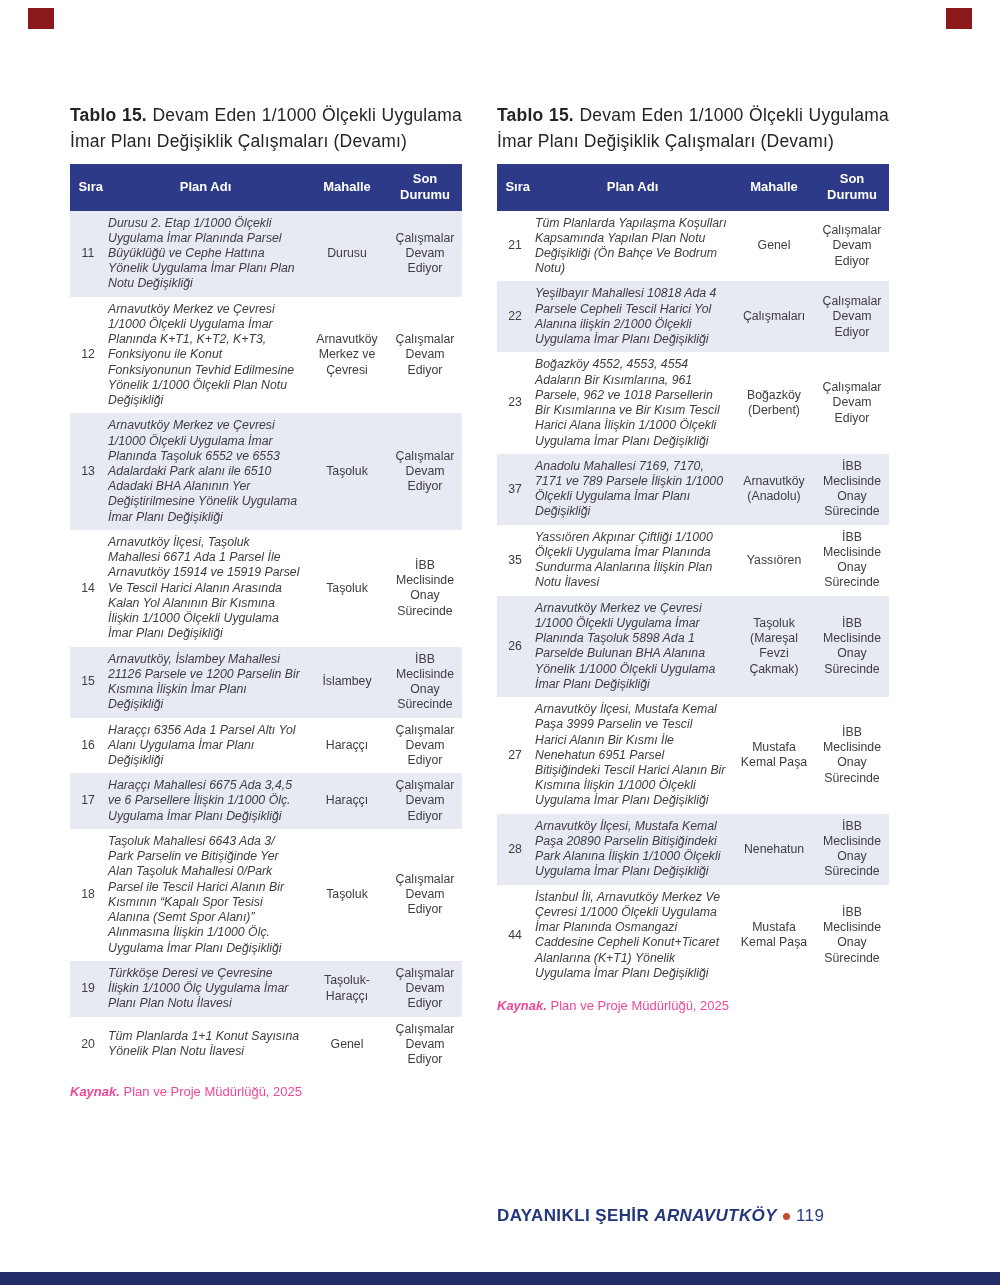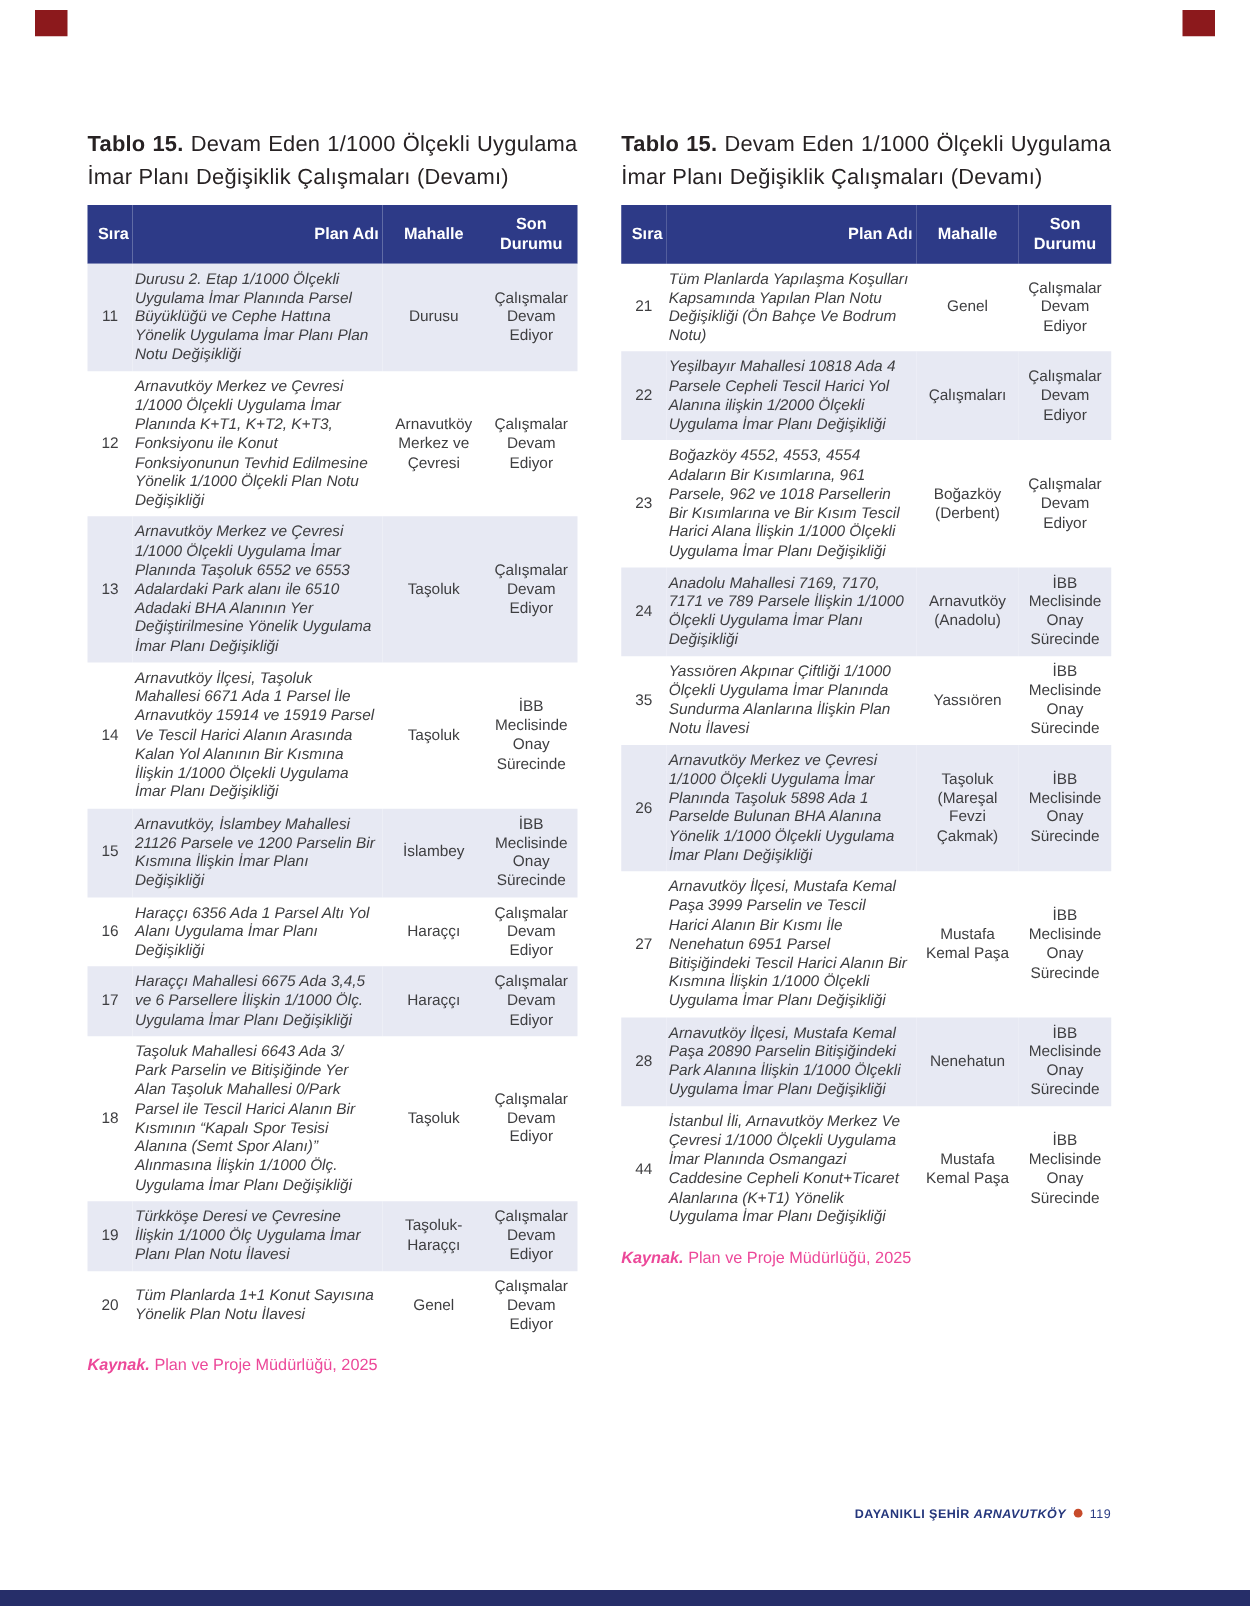--- a/index.html
+++ b/index.html
@@ -37,37 +37,37 @@
   col.c-no{width:36px;}
   col.c-plan{width:200px;}
   col.c-mah{width:82px;}
   col.c-status{width:74px;}
   thead th{
     background:#2d3a87;color:#ffffff;
     font-size:13px;font-weight:700;line-height:1.25;
     padding:7px 3px;vertical-align:middle;
   }
   th.h-no{text-align:right;padding-left:5px;}
-  th.h-plan{text-align:right;padding-left:2px;}
+  th.h-plan{text-align:center;padding-left:2px;}
   th.h-mah,th.h-status{text-align:center;}
   tbody td{
     padding:5px 3px;vertical-align:middle;
   }
   tbody td.no{text-align:center;}
   tbody td.plan{text-align:left;padding-left:2px;padding-right:6px;font-style:italic;}
   tbody td.mah{text-align:center;}
   tbody td.status{text-align:center;}
   tbody tr.shaded{background:#e7e9f3;}
   .source-line{
     margin-top:12px;font-size:13px;color:#ec4899;
   }
   .source-line .src-label{font-weight:700;font-style:italic;}
   .page-footer{
     position:absolute;top:1206px;left:497px;width:392px;
-    text-align:right;font-size:10px;color:#24367c;
+    font-size:17px;color:#24367c;
     letter-spacing:.4px;white-space:nowrap;
   }
   .page-footer .brand-bold{font-weight:800;}
   .page-footer .brand-italic{font-style:italic;font-weight:600;}
   .page-footer .dot{
     display:inline-block;width:7px;height:7px;border-radius:50%;
     background:#c74b2b;margin:0 6px 1px 6px;vertical-align:middle;
   }
   .page-footer .pageno{font-weight:400;color:#2c3e85;}
 </style>
@@ -181,32 +181,32 @@
       </thead>
       <tbody>
           <tr>
             <td class="no">21</td>
             <td class="plan">Tüm Planlarda Yapılaşma Koşulları Kapsamında Yapılan Plan Notu Değişikliği (Ön Bahçe Ve Bodrum Notu)</td>
             <td class="mah">Genel</td>
             <td class="status">Çalışmalar Devam Ediyor</td>
           </tr>
           <tr class="shaded">
             <td class="no">22</td>
-            <td class="plan">Yeşilbayır Mahallesi 10818 Ada 4 Parsele Cepheli Tescil Harici Yol Alanına ilişkin 1/2000 Ölçekli Uygulama İmar Planı Değişikliği</td>
+            <td class="plan">Yeşilbayır Mahallesi 10818 Ada 4 Parsele Cepheli Tescil Harici Yol Alanına ilişkin 2/1000 Ölçekli Uygulama İmar Planı Değişikliği</td>
             <td class="mah">Çalışmaları</td>
             <td class="status">Çalışmalar Devam Ediyor</td>
           </tr>
           <tr>
             <td class="no">23</td>
             <td class="plan">Boğazköy 4552, 4553, 4554 Adaların Bir Kısımlarına, 961 Parsele, 962 ve 1018 Parsellerin Bir Kısımlarına ve Bir Kısım Tescil Harici Alana İlişkin 1/1000 Ölçekli Uygulama İmar Planı Değişikliği</td>
             <td class="mah">Boğazköy (Derbent)</td>
             <td class="status">Çalışmalar Devam Ediyor</td>
           </tr>
           <tr class="shaded">
-            <td class="no">24</td>
+            <td class="no">37</td>
             <td class="plan">Anadolu Mahallesi 7169, 7170, 7171 ve 789 Parsele İlişkin 1/1000 Ölçekli Uygulama İmar Planı Değişikliği</td>
             <td class="mah">Arnavutköy (Anadolu)</td>
             <td class="status">İBB Meclisinde Onay Sürecinde</td>
           </tr>
           <tr>
             <td class="no">35</td>
             <td class="plan">Yassıören Akpınar Çiftliği 1/1000 Ölçekli Uygulama İmar Planında Sundurma Alanlarına İlişkin Plan Notu İlavesi</td>
             <td class="mah">Yassıören</td>
             <td class="status">İBB Meclisinde Onay Sürecinde</td>
           </tr>

